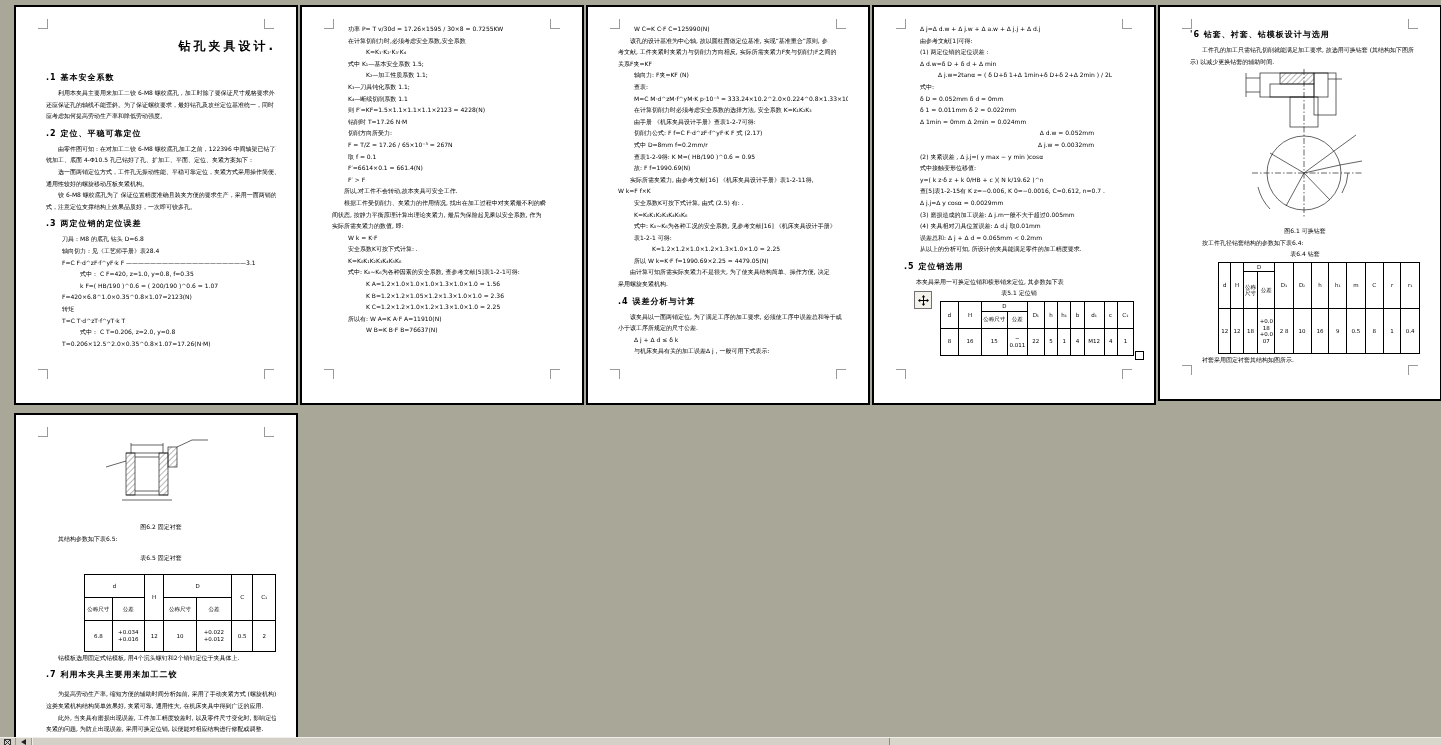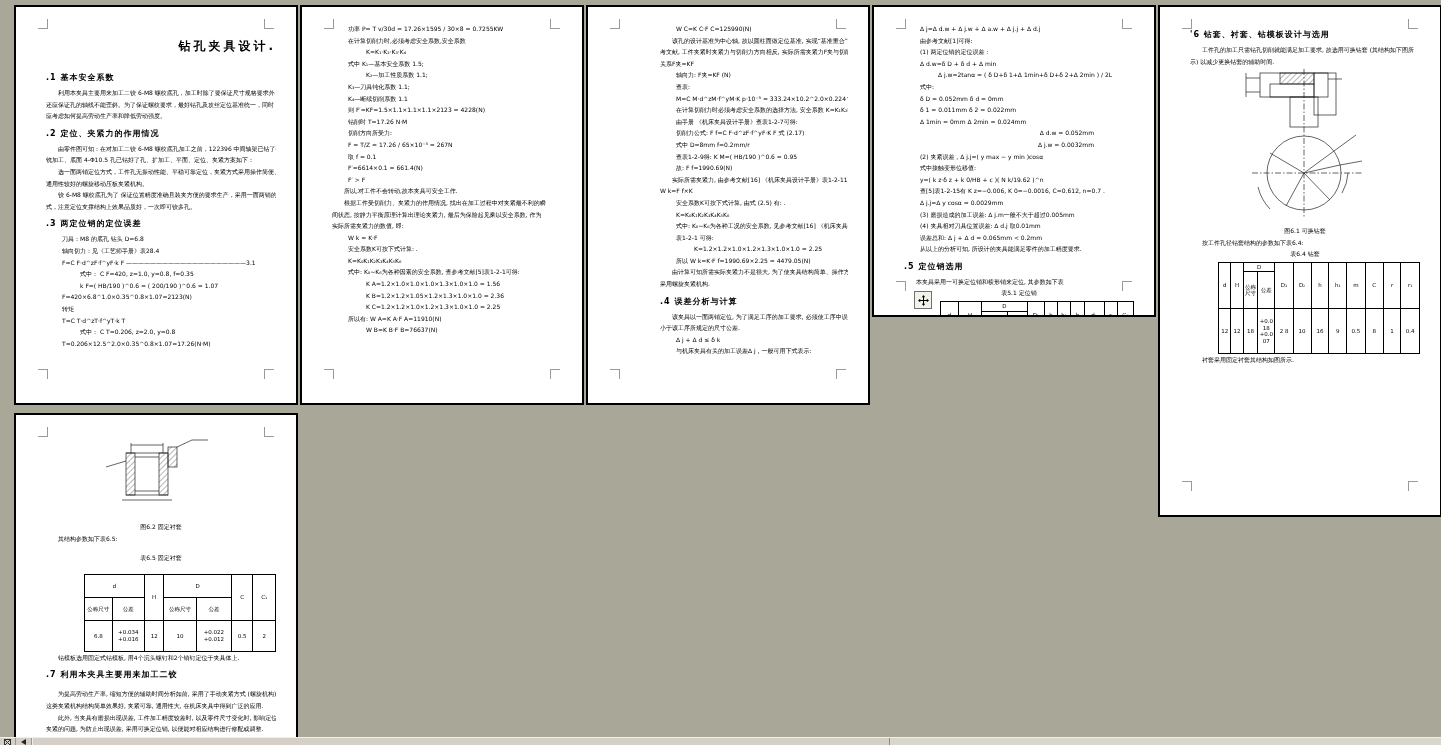--- a/index.html
+++ b/index.html
@@ -64,21 +64,21 @@
     <div class="cm tl"></div>
     <div class="cm tr"></div>
     <div class="cm bl"></div>
     <div class="cm br"></div>
     <div class="pg-content">
         <div class="line cls-title">钻孔夹具设计.</div>
         <div class="line cls-h">.1 基本安全系数</div>
         <div class="line cls-p">利用本夹具主要用来加工二铰 6-M8 螺纹底孔，加工时除了要保证尺寸规格要求外，</div>
         <div class="line cls-c">还应保证孔的轴线不能歪斜。为了保证螺纹要求，最好钻孔及攻丝定位基准统一，同时</div>
         <div class="line cls-c">应考虑如何提高劳动生产率和降低劳动强度。</div>
-        <div class="line cls-h">.2 定位、夹紧力的作用情况</div>
+        <div class="line cls-h">.2 定位、平稳可靠定位</div>
         <div class="line cls-p">由零件图可知：在对加工二铰 6-M8 螺纹底孔加工之前，122396 中间轴架已钻了孔、精</div>
         <div class="line cls-c">铣加工、底面 4-Φ10.5 孔已钻好了孔、扩加工、平面、定位、夹紧方案如下：</div>
         <div class="line cls-p">选一面两销定位方式，工件孔无振动性能、平稳可靠定位，夹紧方式采用操作简便、</div>
         <div class="line cls-c">通用性较好的螺旋移动压板夹紧机构。</div>
         <div class="line cls-p">铰 6-M8 螺纹底孔为了 保证位置精度准确且装夹方便的要求生产，采用一面两销的定位方</div>
         <div class="line cls-c">式，注意定位支撑结构上效果品质好，一次即可铰多孔。</div>
         <div class="line cls-h">.3 两定位销的定位误差</div>
         <div class="line cls-f">刀具：M8 的底孔 钻头 D=6.8</div>
         <div class="line cls-f">轴向切力：见《工艺师手册》表28.4</div>
         <div class="line cls-f">F=C F·d^zF·f^yF·k F ————————————————————3.1</div>
@@ -121,21 +121,21 @@
         <div class="line cls-f">K=K₀K₁K₂K₃K₄K₅K₆</div>
         <div class="line cls-f">式中:  K₀~K₆为各种因素的安全系数,  查参考文献[5]表1-2-1可得:</div>
         <div class="line cls-f2">K A=1.2×1.0×1.0×1.0×1.3×1.0×1.0 = 1.56</div>
         <div class="line cls-f2">K B=1.2×1.2×1.05×1.2×1.3×1.0×1.0 = 2.36</div>
         <div class="line cls-f2">K C=1.2×1.2×1.0×1.2×1.3×1.0×1.0 = 2.25</div>
         <div class="line cls-f">所以有:    W A=K A·F A=11910(N)</div>
         <div class="line cls-f2">W B=K B·F B=76637(N)</div>
       </div>
   </div>
 
-  <div class="page" id="p2" style="left:586px;top:5px;width:284px;height:400px;padding-left:42px;">
+  <div class="page" id="p2" style="left:586px;top:5px;width:284px;height:400px;">
     <div class="cm tl"></div>
     <div class="cm tr"></div>
     <div class="cm bl"></div>
     <div class="cm br"></div>
     <div class="pg-content">
         <div class="line cls-f">W C=K C·F C=125990(N)</div>
         <div class="line cls-p">该孔的设计基准为中心轴, 故以圆柱面做定位基准, 实现“基准重合”原则,   参</div>
         <div class="line cls-c">考文献, 工件夹紧时夹紧力与切削力方向相反, 实际所需夹紧力F夹与切削力F之间的</div>
         <div class="line cls-c">关系F夹=KF</div>
         <div class="line cls-f">轴向力:  F夹=KF  (N)</div>
@@ -158,21 +158,21 @@
         <div class="line cls-p">由计算可知所需实际夹紧力不是很大, 为了使夹具结构简单、操作方便, 决定</div>
         <div class="line cls-c">采用螺旋夹紧机构.</div>
         <div class="line cls-h">.4 误差分析与计算</div>
         <div class="line cls-p">该夹具以一面两销定位, 为了满足工序的加工要求, 必须使工序中误差总和等于或</div>
         <div class="line cls-c">小于该工序所规定的尺寸公差.</div>
         <div class="line cls-f">Δ j + Δ d ≤ δ k</div>
         <div class="line cls-f">与机床夹具有关的加工误差Δ j , 一般可用下式表示:</div>
       </div>
   </div>
 
-  <div class="page" id="p3" style="left:872px;top:5px;width:284px;height:312px;">
+  <div class="page" id="p3" style="left:872px;top:5px;width:284px;height:400px;">
     <div class="cm tl"></div>
     <div class="cm tr"></div>
     <div class="cm bl"></div>
     <div class="cm br"></div>
     <div class="pg-content">
         <div class="line cls-f">Δ j=Δ d.w + Δ j.w + Δ a.w + Δ j.j + Δ d.j</div>
         <div class="line cls-f">由参考文献[1]可得:</div>
         <div class="line cls-f">(1) 两定位销的定位误差 :</div>
         <div class="line cls-f">Δ d.w=δ D + δ d + Δ min</div>
         <div class="line cls-f2">Δ j.w=2tanα = ( δ D+δ 1+Δ 1min+δ D+δ 2+Δ 2min ) / 2L</div>
@@ -241,21 +241,21 @@
                 <td>4</td>
                 <td>1</td>
               </tr>
             </tbody>
           </table>
   <div class="resize-handle"></div>
 </div>
       </div>
   </div>
 
-  <div class="page" id="p4" style="left:1158px;top:5px;width:284px;height:512px;">
+  <div class="page" id="p4" style="left:1158px;top:5px;width:284px;height:396px;">
     <div class="cm tl"></div>
     <div class="cm tr"></div>
     <div class="cm bl"></div>
     <div class="cm br"></div>
     <div class="pg-content">
         <div class="line cls-h">'6 钻套、衬套、钻模板设计与选用</div>
         <div class="line cls-p">工件孔的加工只需钻孔切削就能满足加工要求, 故选用可换钻套 (其结构如下图所</div>
         <div class="line cls-c">示) 以减少更换钻套的辅助时间.</div>
   <div class="fig">
     <svg width="190" height="150" viewBox="0 0 190 150">

